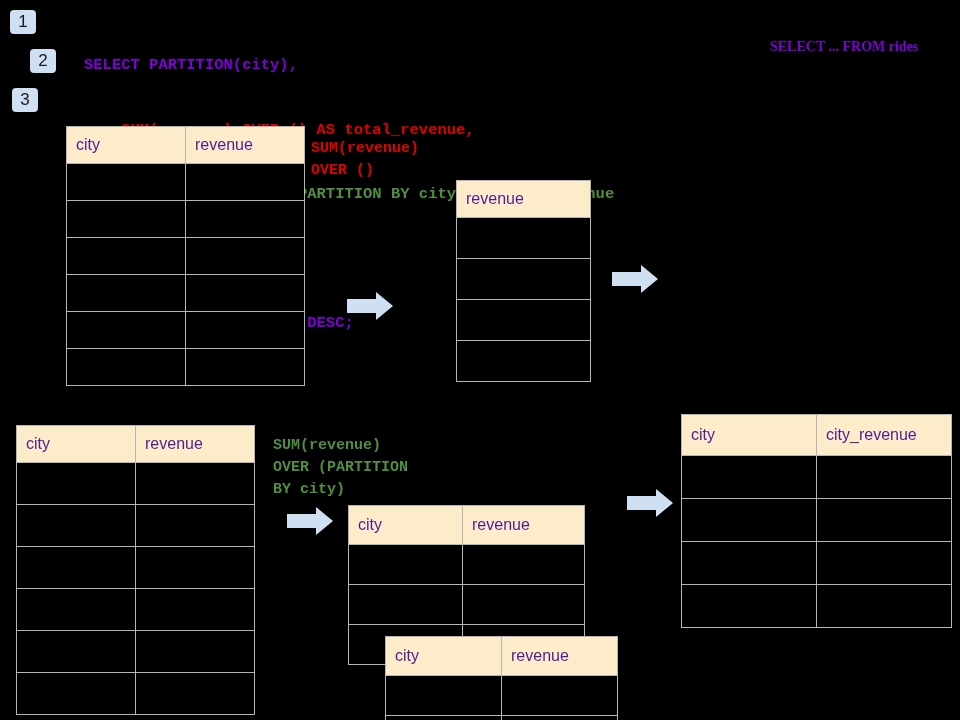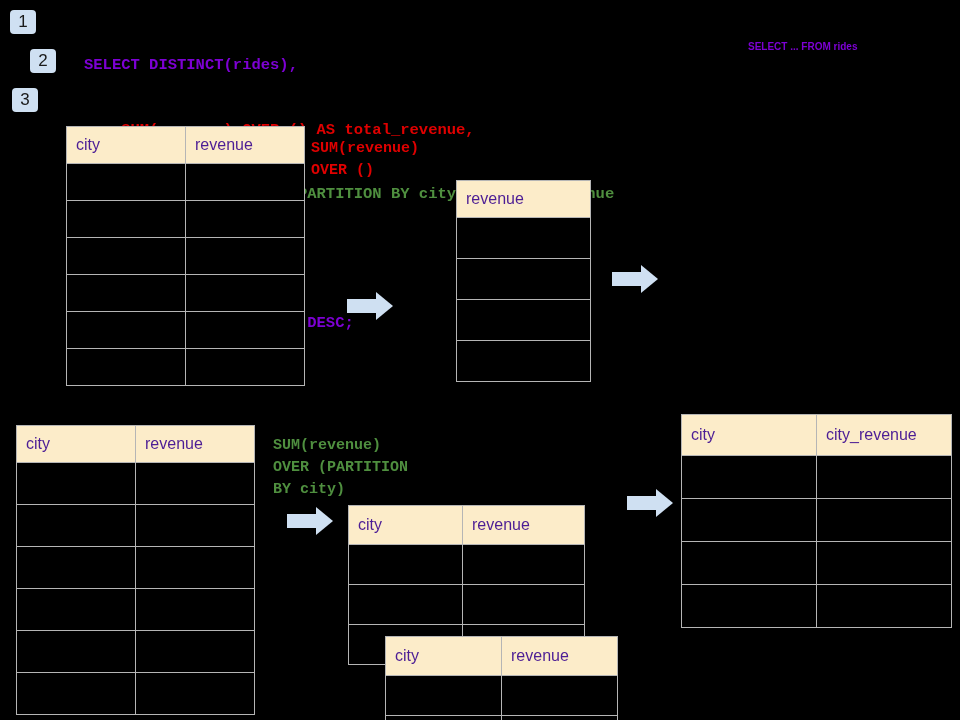--- a/index.html
+++ b/index.html
@@ -40,27 +40,28 @@
     font-weight: bold;
     letter-spacing: 0px;
   }
   .sql-line { white-space: pre; }
   .c-purple { color: #7d00d4; }
   .c-red    { color: #e00000; }
   .c-green  { color: #4f8f3f; }
 
   .side-note {
     position: absolute;
-    font-family: Liberation Sans, sans-serif;
-    font-size: 10px;
+    font-family: Liberation Serif, serif;
+    font-size: 14px;
     line-height: 19px;
     font-weight: bold;
     color: #7d00d4;
     white-space: pre;
     width: 160px;
+    margin-left: 22px;
   }
 
   
   .annot {
     position: absolute;
     font-family: "Liberation Mono", monospace;
     font-size: 15px;
     line-height: 22px;
     font-weight: bold;
     white-space: pre;
@@ -117,21 +118,21 @@
 </head>
 <body>
 
 <div id="canvas">
 
   <div class="badge" style="left:10px; top:10px;">1</div>
   <div class="badge" style="left:30px; top:49px;">2</div>
   <div class="badge" style="left:12px; top:88px;">3</div>
 
   <div class="sql" style="left:84px; top:12px;">
-    <div class="sql-line c-purple">SELECT DISTINCT(rides),</div>
+    <div class="sql-line c-purple">SELECT PARTITION(city),</div>
     <div class="sql-line c-red">    SUM(revenue) OVER () AS total_revenue,</div>
     <div class="sql-line c-green">    SUM(revenue) OVER (PARTITION BY city) as city_revenue</div>
     <div class="sql-line c-purple">  FROM rides</div>
     <div class="sql-line c-purple">  ORDER by city_revenue DESC;</div>
   </div>
 
   <div class="side-note" style="left:748px; top:37px;">SELECT ... FROM rides</div>
 
   <div class="annot red" style="left:311px; top:138px;">SUM(revenue)
 OVER ()</div>

